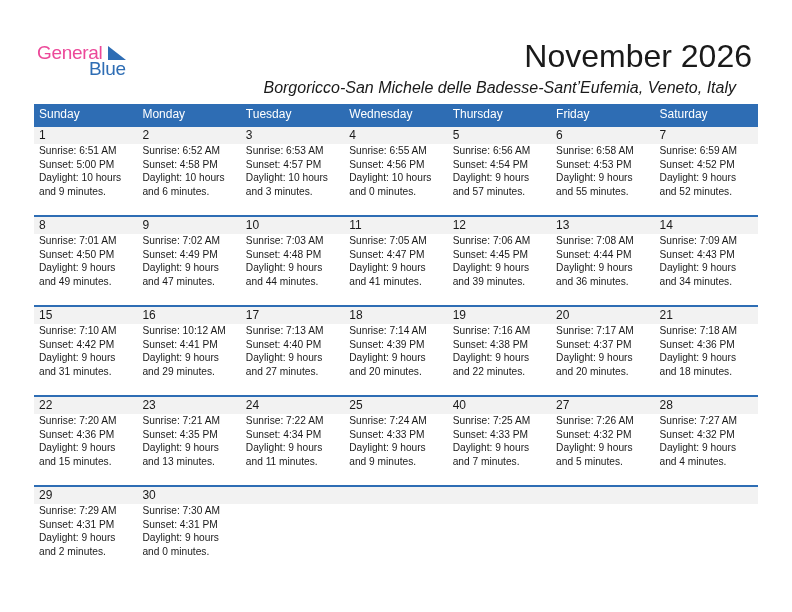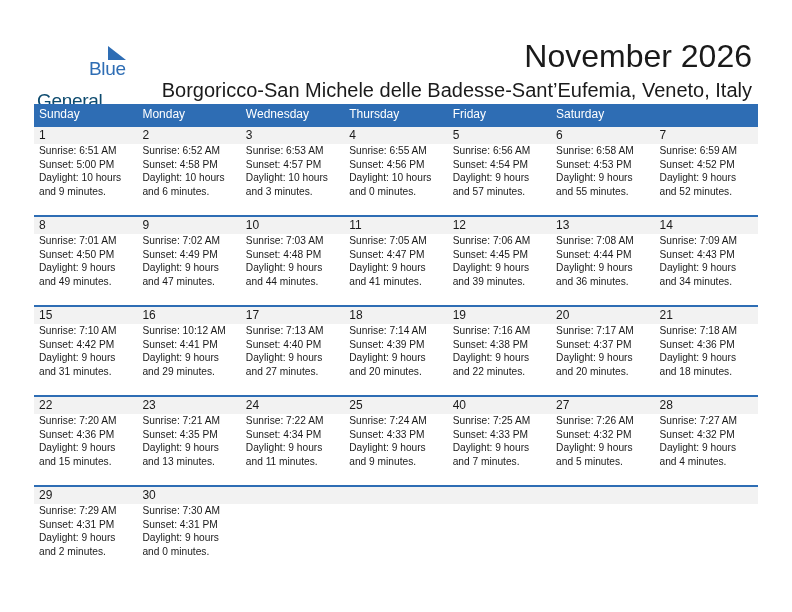--- a/index.html
+++ b/index.html
@@ -1,26 +1,26 @@
 <!DOCTYPE html>
 <html><head>
 <meta charset="utf-8">
 <style>
   * { margin: 0; padding: 0; box-sizing: border-box; }
   html, body { width: 792px; height: 612px; background: #ffffff; overflow: hidden; }
   body { position: relative; font-family: "Liberation Sans", sans-serif; color: #1a1a1a; }
 
   .logo { position: absolute; left: 37px; top: 42px; width: 100px; height: 40px; }
-  .logo-general { position: absolute; left: 0; top: 0; font-size: 19px; color: #0c4a6e; letter-spacing: -0.3px; margin-top: 48px; }
+  .logo-general { position: absolute; left: 0; top: 0; font-size: 19px; color: #ec4899; letter-spacing: -0.3px; }
   .logo-blue { position: absolute; left: 52px; top: 16px; font-size: 19px; color: #2e6db4; letter-spacing: -0.3px; }
   .logo-tri { position: absolute; left: 71px; top: 4px; width: 0; height: 0;
     border-left: 18px solid #2e6db4; border-top: 14px solid transparent; }
 
   .month-title { position: absolute; right: 40px; top: 38px; font-size: 32px; color: #1a1a1a; white-space: nowrap; }
-  .location { position: absolute; right: 40px; top: 79px; font-size: 20px; color: #1a1a1a; white-space: nowrap; }
+  .location { position: absolute; right: 56px; top: 79px; font-size: 16px; color: #1a1a1a; white-space: nowrap; font-style: italic; }
 
   .calendar { position: absolute; left: 34px; top: 104px; width: 724px; }
   .header-row { display: flex; height: 21px; background: #2e6db4; align-items: flex-end; }
   .header-cell { width: 103.43px; color: #ffffff; font-size: 12px; padding-left: 5px; line-height: 21px; }
 
   .week { position: relative; height: 90px; }
   .week-line { height: 2px; background: #2e6db4; }
   .date-band { position: absolute; top: 2px; left: 0; height: 17px; background: #f2f2f2; }
   .days { position: absolute; top: 2px; left: 0; width: 724px; display: flex; }
   .day { width: 103.43px; }
@@ -36,20 +36,21 @@
   <span class="logo-blue">Blue</span>
 </div>
 
 <div class="month-title">November 2026</div>
 <div class="location">Borgoricco-San Michele delle Badesse-Sant’Eufemia, Veneto, Italy</div>
 
 <div class="calendar">
   <div class="header-row">
     <div class="header-cell">Sunday</div>
     <div class="header-cell">Monday</div>
+    <div class="header-cell">Tuesday</div>
     <div class="header-cell">Wednesday</div>
     <div class="header-cell">Thursday</div>
     <div class="header-cell">Friday</div>
     <div class="header-cell">Saturday</div>
   </div>
   <div id="weeks-container">
       <div class="week">
         <div class="week-line"></div>
         <div class="date-band" style="width: 724px;"></div>
         <div class="days">

